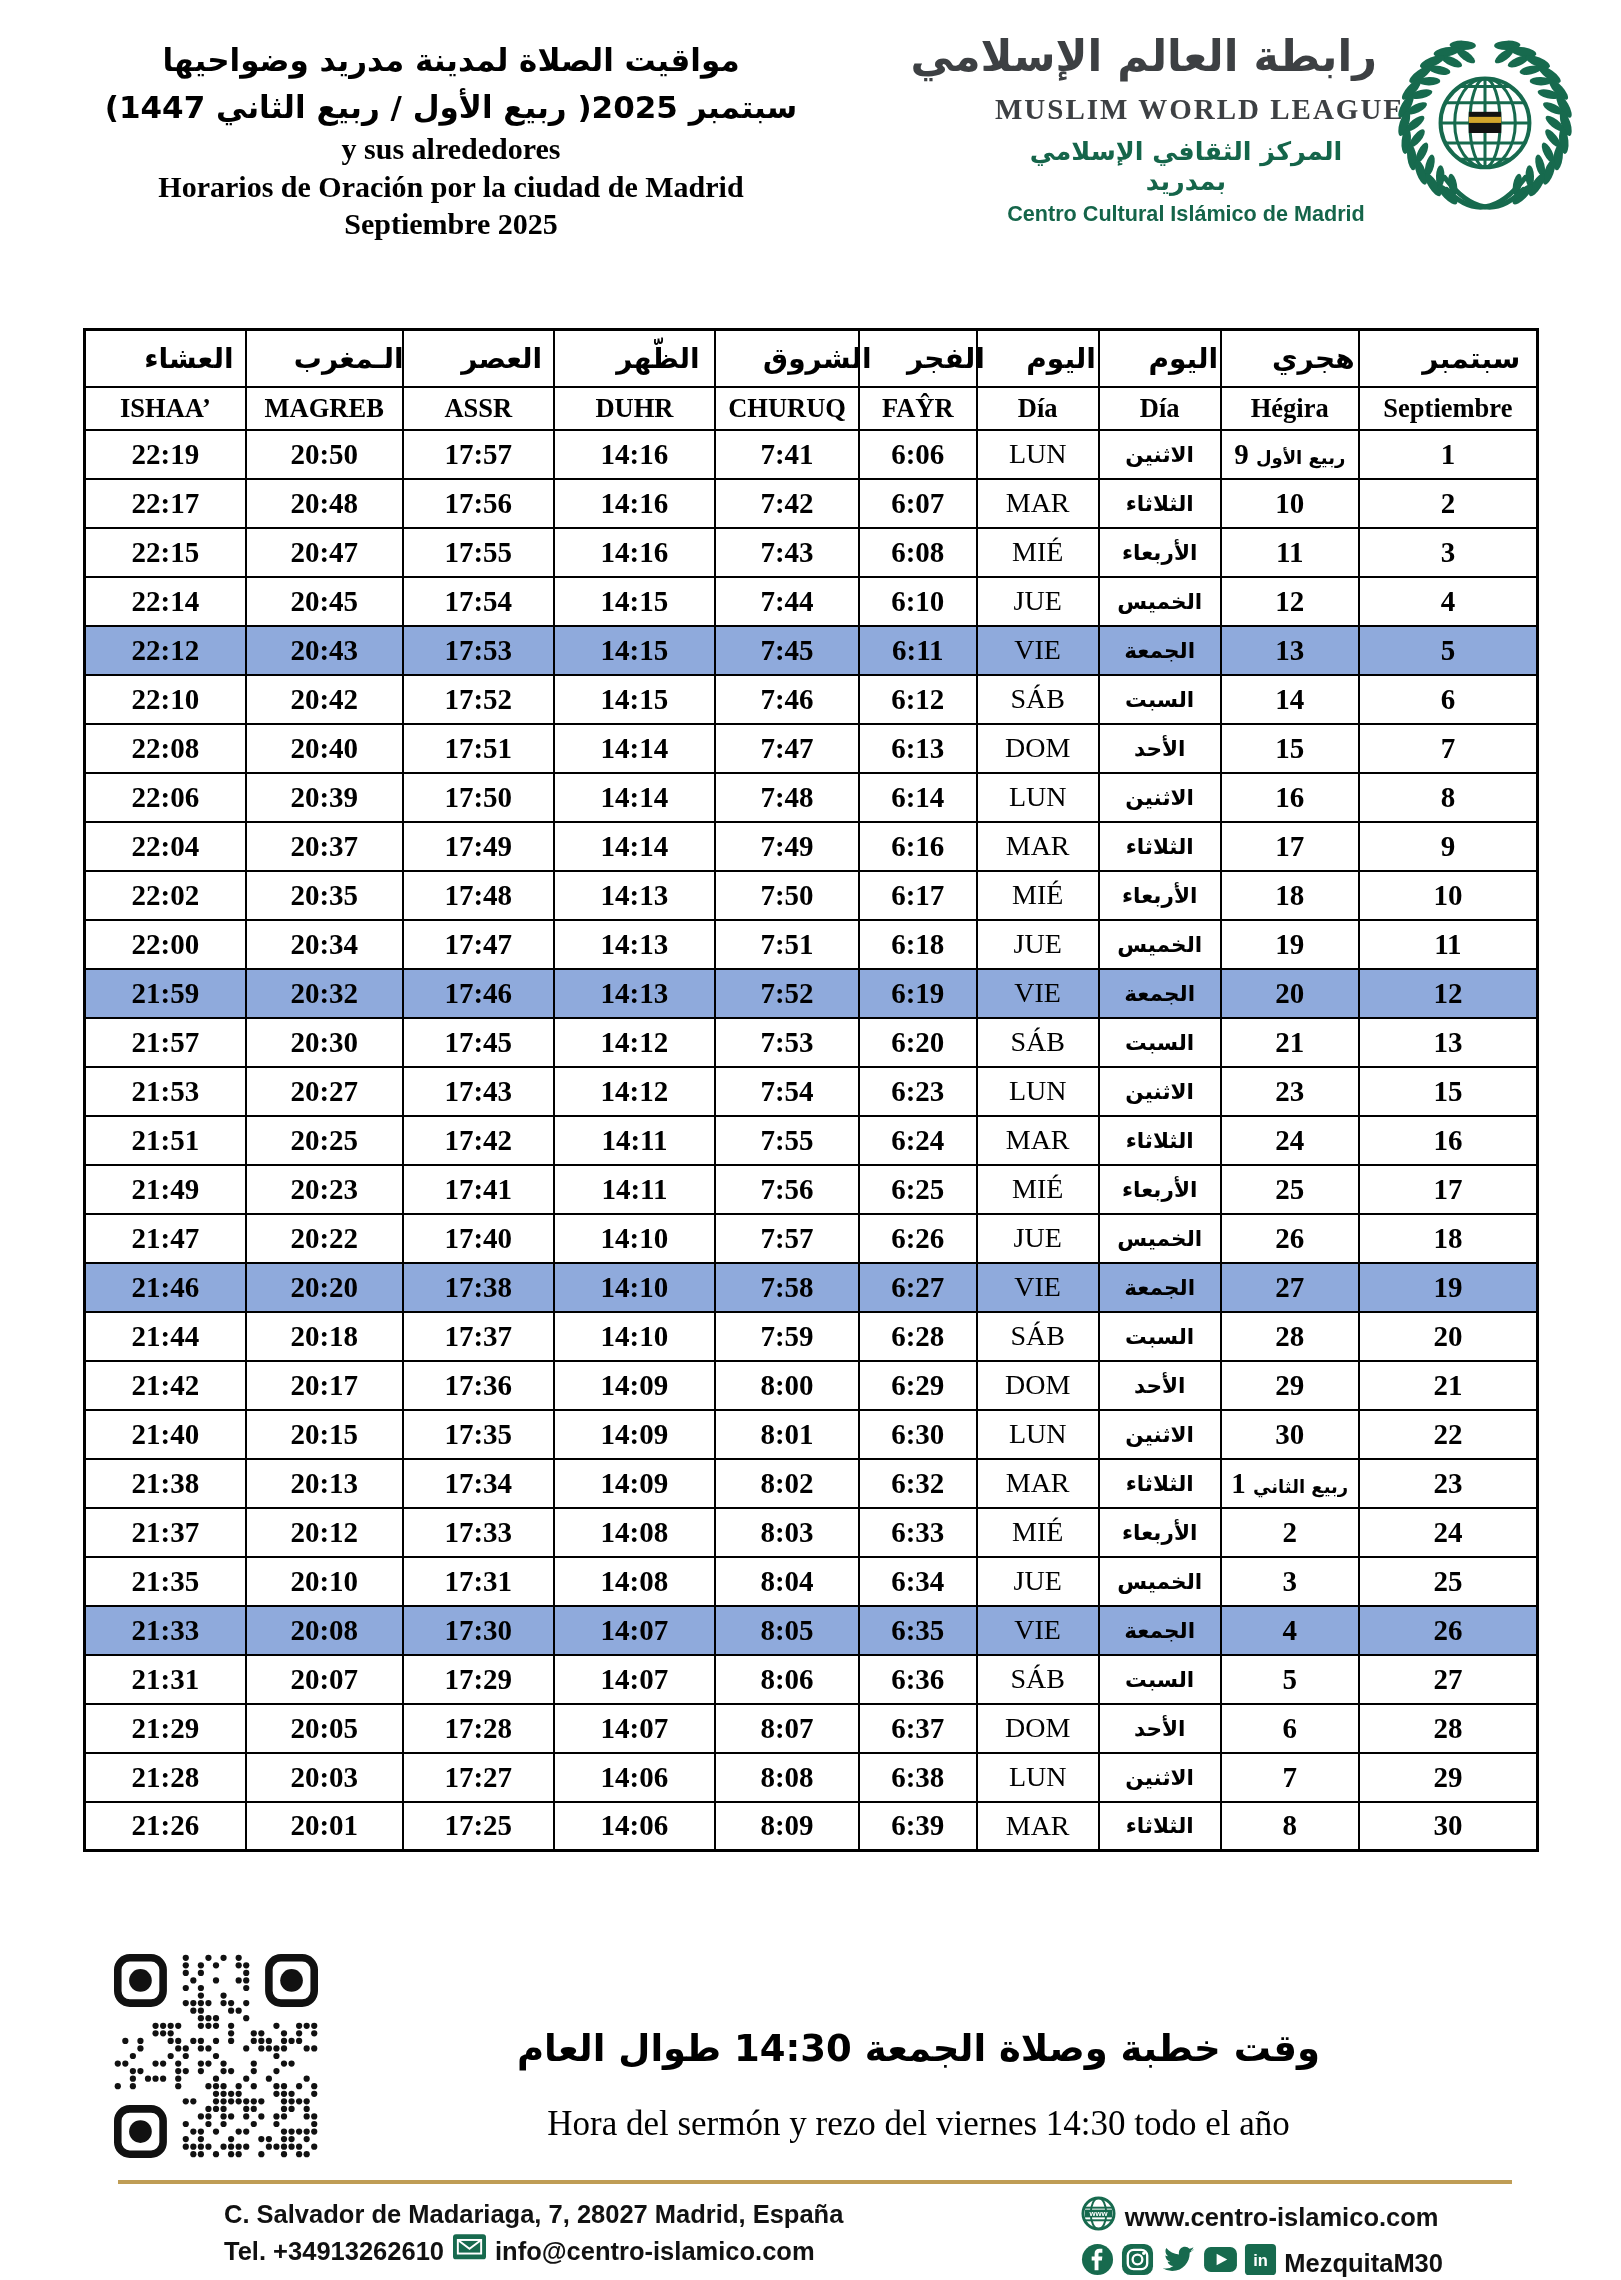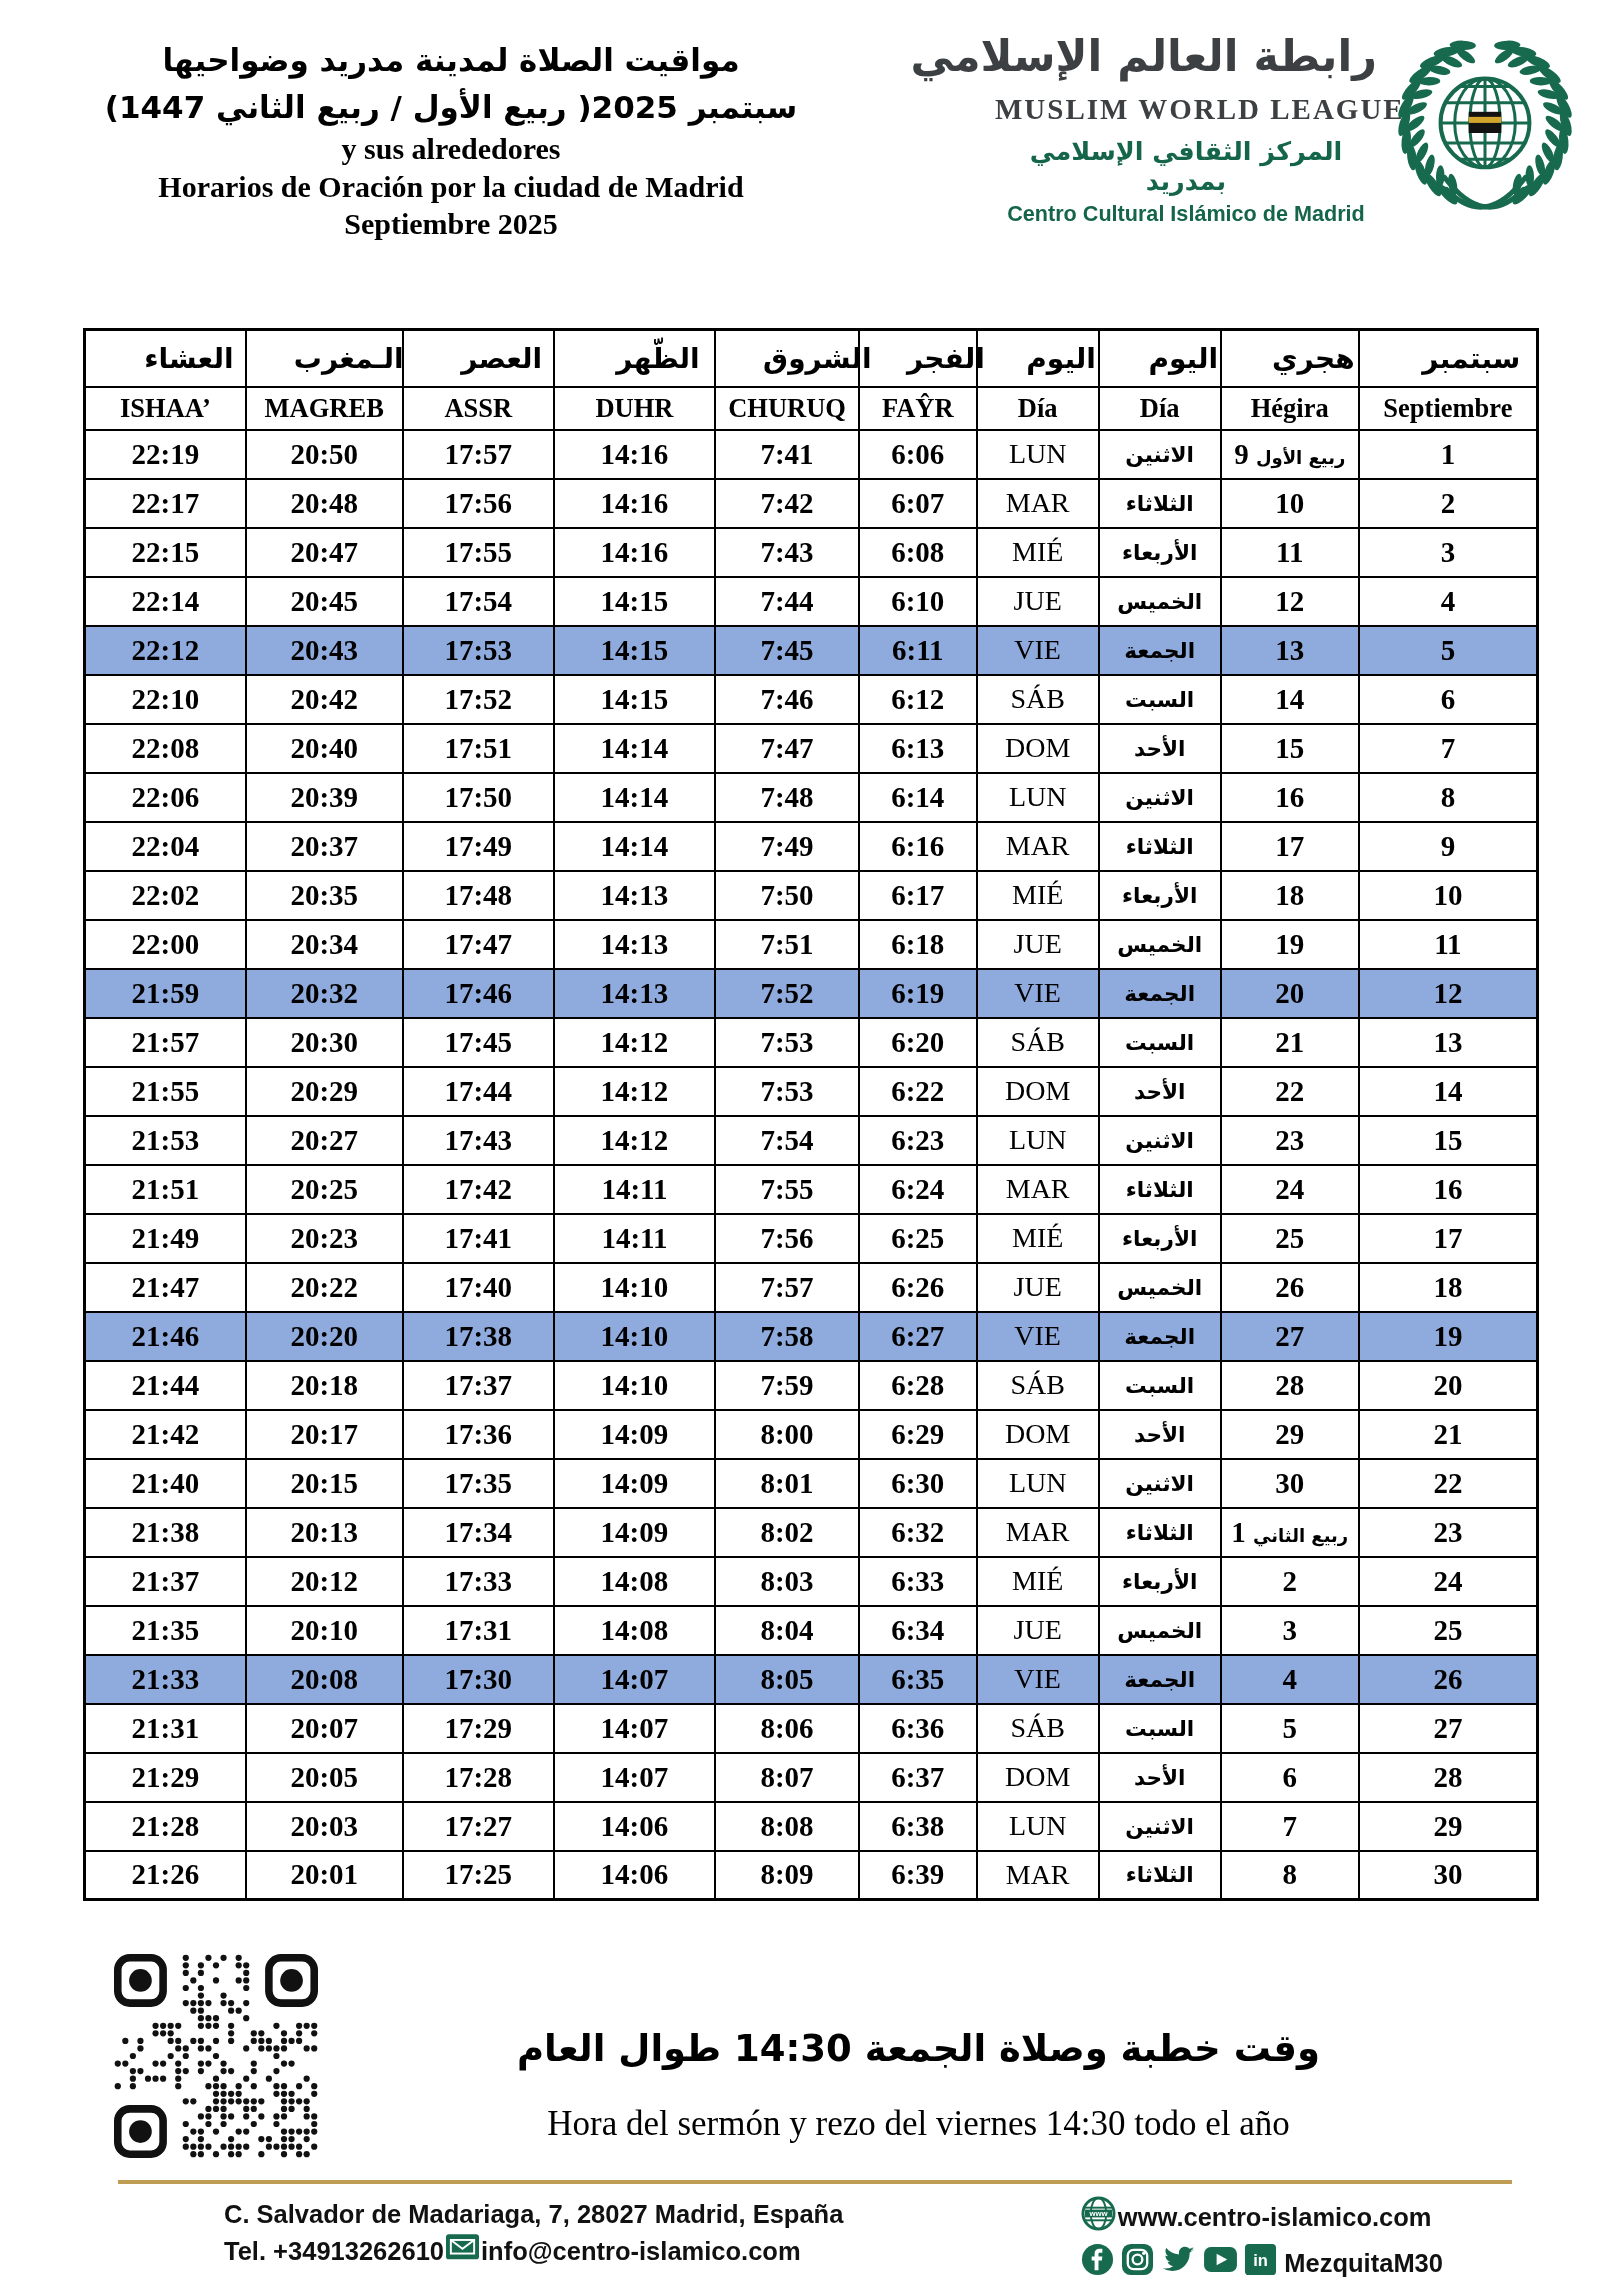--- a/index.html
+++ b/index.html
@@ -49,21 +49,21 @@
   .note-texts{position:absolute;left:363px;right:147px;top:37px;text-align:center;}
   .note-ar{font-family:"DejaVu Sans",sans-serif;font-weight:bold;font-size:37px;direction:rtl;margin-top:38px;}
   .note-es{font-weight:normal;font-size:35px;margin-top:34px;}
 
   
   .gold-line{position:absolute;top:2180px;left:118px;width:1394px;height:3.9px;background:var(--gold);}
   .footer{position:absolute;top:2196px;left:118px;width:1394px;display:flex;justify-content:space-between;
           font-family:"Liberation Sans",sans-serif;font-weight:bold;font-size:25.5px;color:#111;}
   .f-left{margin-left:106px;line-height:1.45;}
   .f-right{margin-right:69px;text-align:left;line-height:1.3;}
-  .f-row{display:flex;align-items:center;gap:2px;}
+  .f-row{display:flex;align-items:center;gap:9px;}
   .f-right .f-row{justify-content:flex-start;}
   .icon{color:var(--green);display:inline-block;vertical-align:middle;}
   .social-strip{display:flex;align-items:center;gap:6.9px;margin-top:3.9px;}
 </style>
 </head>
 <body>
 
 <div class="page">
 
   <div class="top">
@@ -341,32 +341,20 @@
           <td class="num">21:57</td>
           <td class="num">20:30</td>
           <td class="num">17:45</td>
           <td class="num">14:12</td>
           <td class="num">7:53</td>
           <td class="num">6:20</td>
           <td class="day">SÁB</td>
           <td class="dayar">السبت</td>
           <td class="num">21</td>
           <td class="num">13</td>
-        </tr>
-        <tr>
-          <td class="num">21:55</td>
-          <td class="num">20:29</td>
-          <td class="num">17:44</td>
-          <td class="num">14:12</td>
-          <td class="num">7:53</td>
-          <td class="num">6:22</td>
-          <td class="day">DOM</td>
-          <td class="dayar">الأحد</td>
-          <td class="num">22</td>
-          <td class="num">14</td>
         </tr>
         <tr>
           <td class="num">21:53</td>
           <td class="num">20:27</td>
           <td class="num">17:43</td>
           <td class="num">14:12</td>
           <td class="num">7:54</td>
           <td class="num">6:23</td>
           <td class="day">LUN</td>
           <td class="dayar">الاثنين</td>

